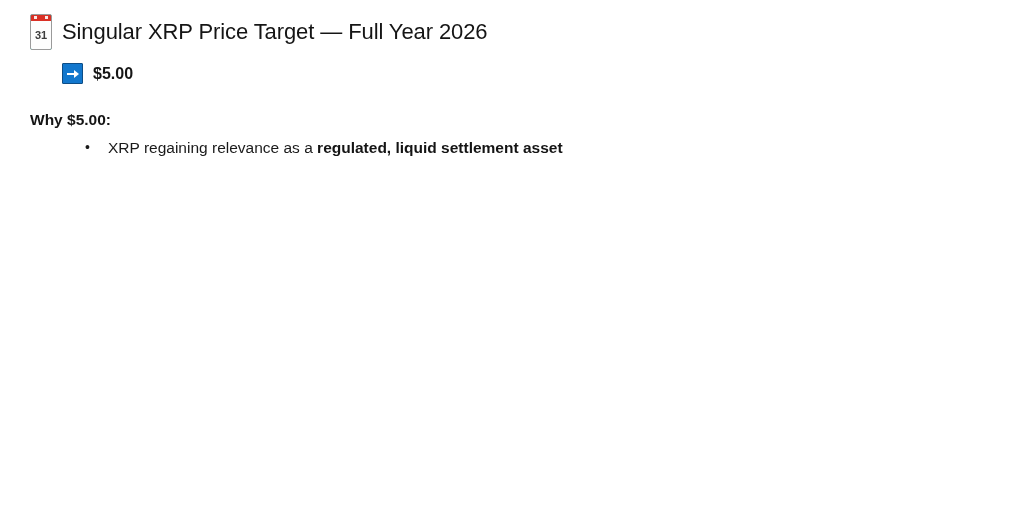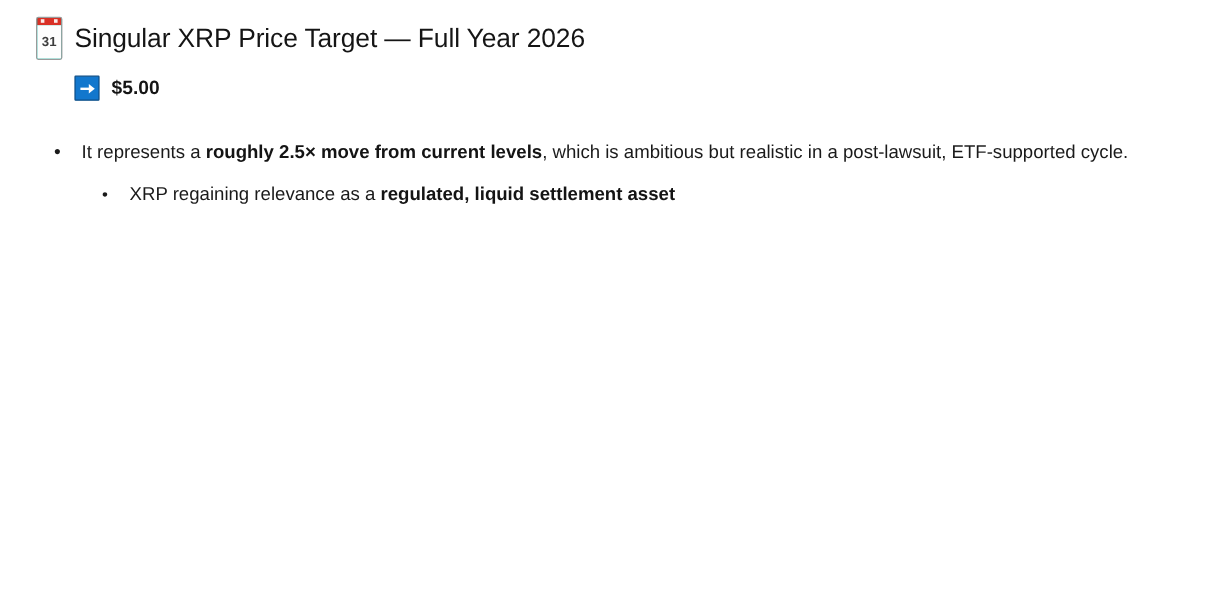--- a/index.html
+++ b/index.html
@@ -207,22 +207,22 @@
   </div>
 
   <div class="price-row">
     <span class="arrow-icon">
       <span class="shaft"></span>
       <span class="head"></span>
     </span>
     <span class="price-text">$5.00</span>
   </div>
 
+  <div class="why-line">Why $5.00:</div>
 
   <ul class="lvl1" id="bullet-list">
-      <li class="item first-item"><span>It represents a </span><b>roughly 2.5× move from current levels</b><span>, which is ambitious but realistic in a post-lawsuit, ETF-supported cycle.</span></li>
       <ul class="lvl2">
         <li class="subitem"><span>XRP regaining relevance as a </span><b>regulated, liquid settlement asset</b></li>
       </ul>
     </ul>
 
 
 </div>
 
 </body></html>

